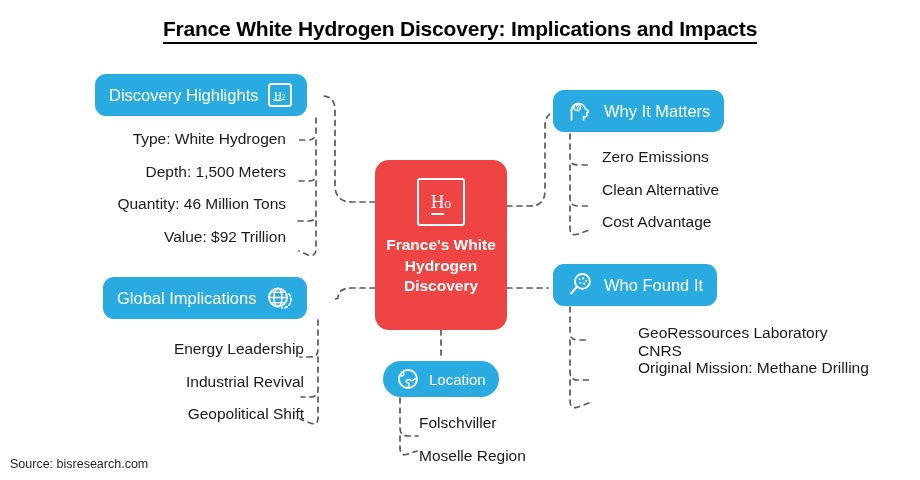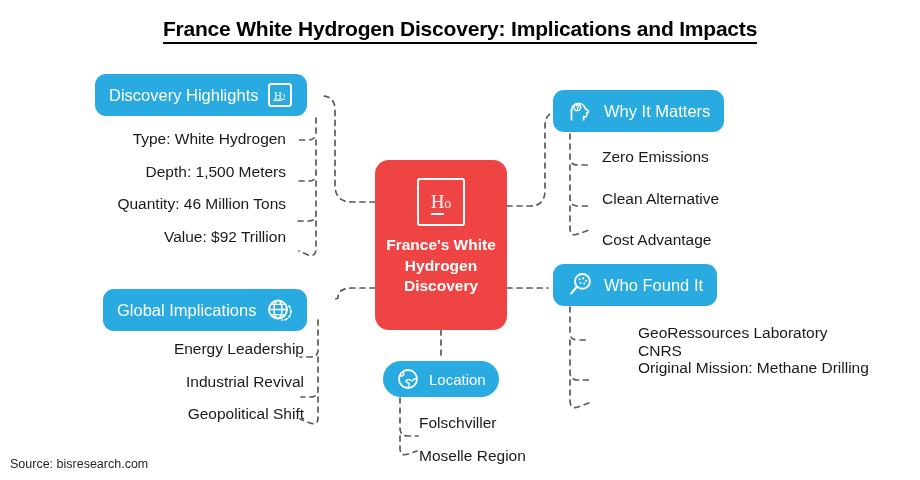--- a/index.html
+++ b/index.html
@@ -124,21 +124,21 @@
 
   .badge-icon {
     display: flex;
     align-items: center;
     justify-content: center;
     flex: 0 0 auto;
   }
 
   
   #badge-discovery   { left: 95px;  top: 74px;  }
-  #badge-global      { left: 103px; top: 277px; margin-top: 12px; }
+  #badge-global      { left: 103px; top: 277px; }
   #badge-why         { left: 553px; top: 90px;  }
   #badge-who         { left: 553px; top: 264px; }
   #badge-location    { left: 383px; top: 361px; }
 
   
   .leaf-list {
     position: absolute;
     display: flex;
     flex-direction: column;
   }
@@ -146,21 +146,21 @@
     font-size: 15.5px;
     color: #1a1a1a;
     white-space: nowrap;
     line-height: 1;
   }
   .leaf-list.right-align { align-items: flex-end; text-align: center; }
   .leaf-list.left-align  { align-items: flex-start; text-align: left; }
 
   #leaves-discovery { right: 634px; top: 131px; gap: 17px; }
   #leaves-global    { right: 616px; top: 341px; gap: 17px; }
-  #leaves-why       { left: 602px;  top: 149px; gap: 26px; justify-content: flex-end; }
+  #leaves-why       { left: 602px;  top: 149px; gap: 17px; justify-content: flex-end; }
   #leaves-who       { left: 638px;  top: 325px; gap: 2px; }
   #leaves-location  { left: 419px;  top: 415px; gap: 17px; }
 
   
   #source {
     position: absolute;
     left: 10px;
     top: 457px;
     font-size: 12.5px;
     color: #231f20;

